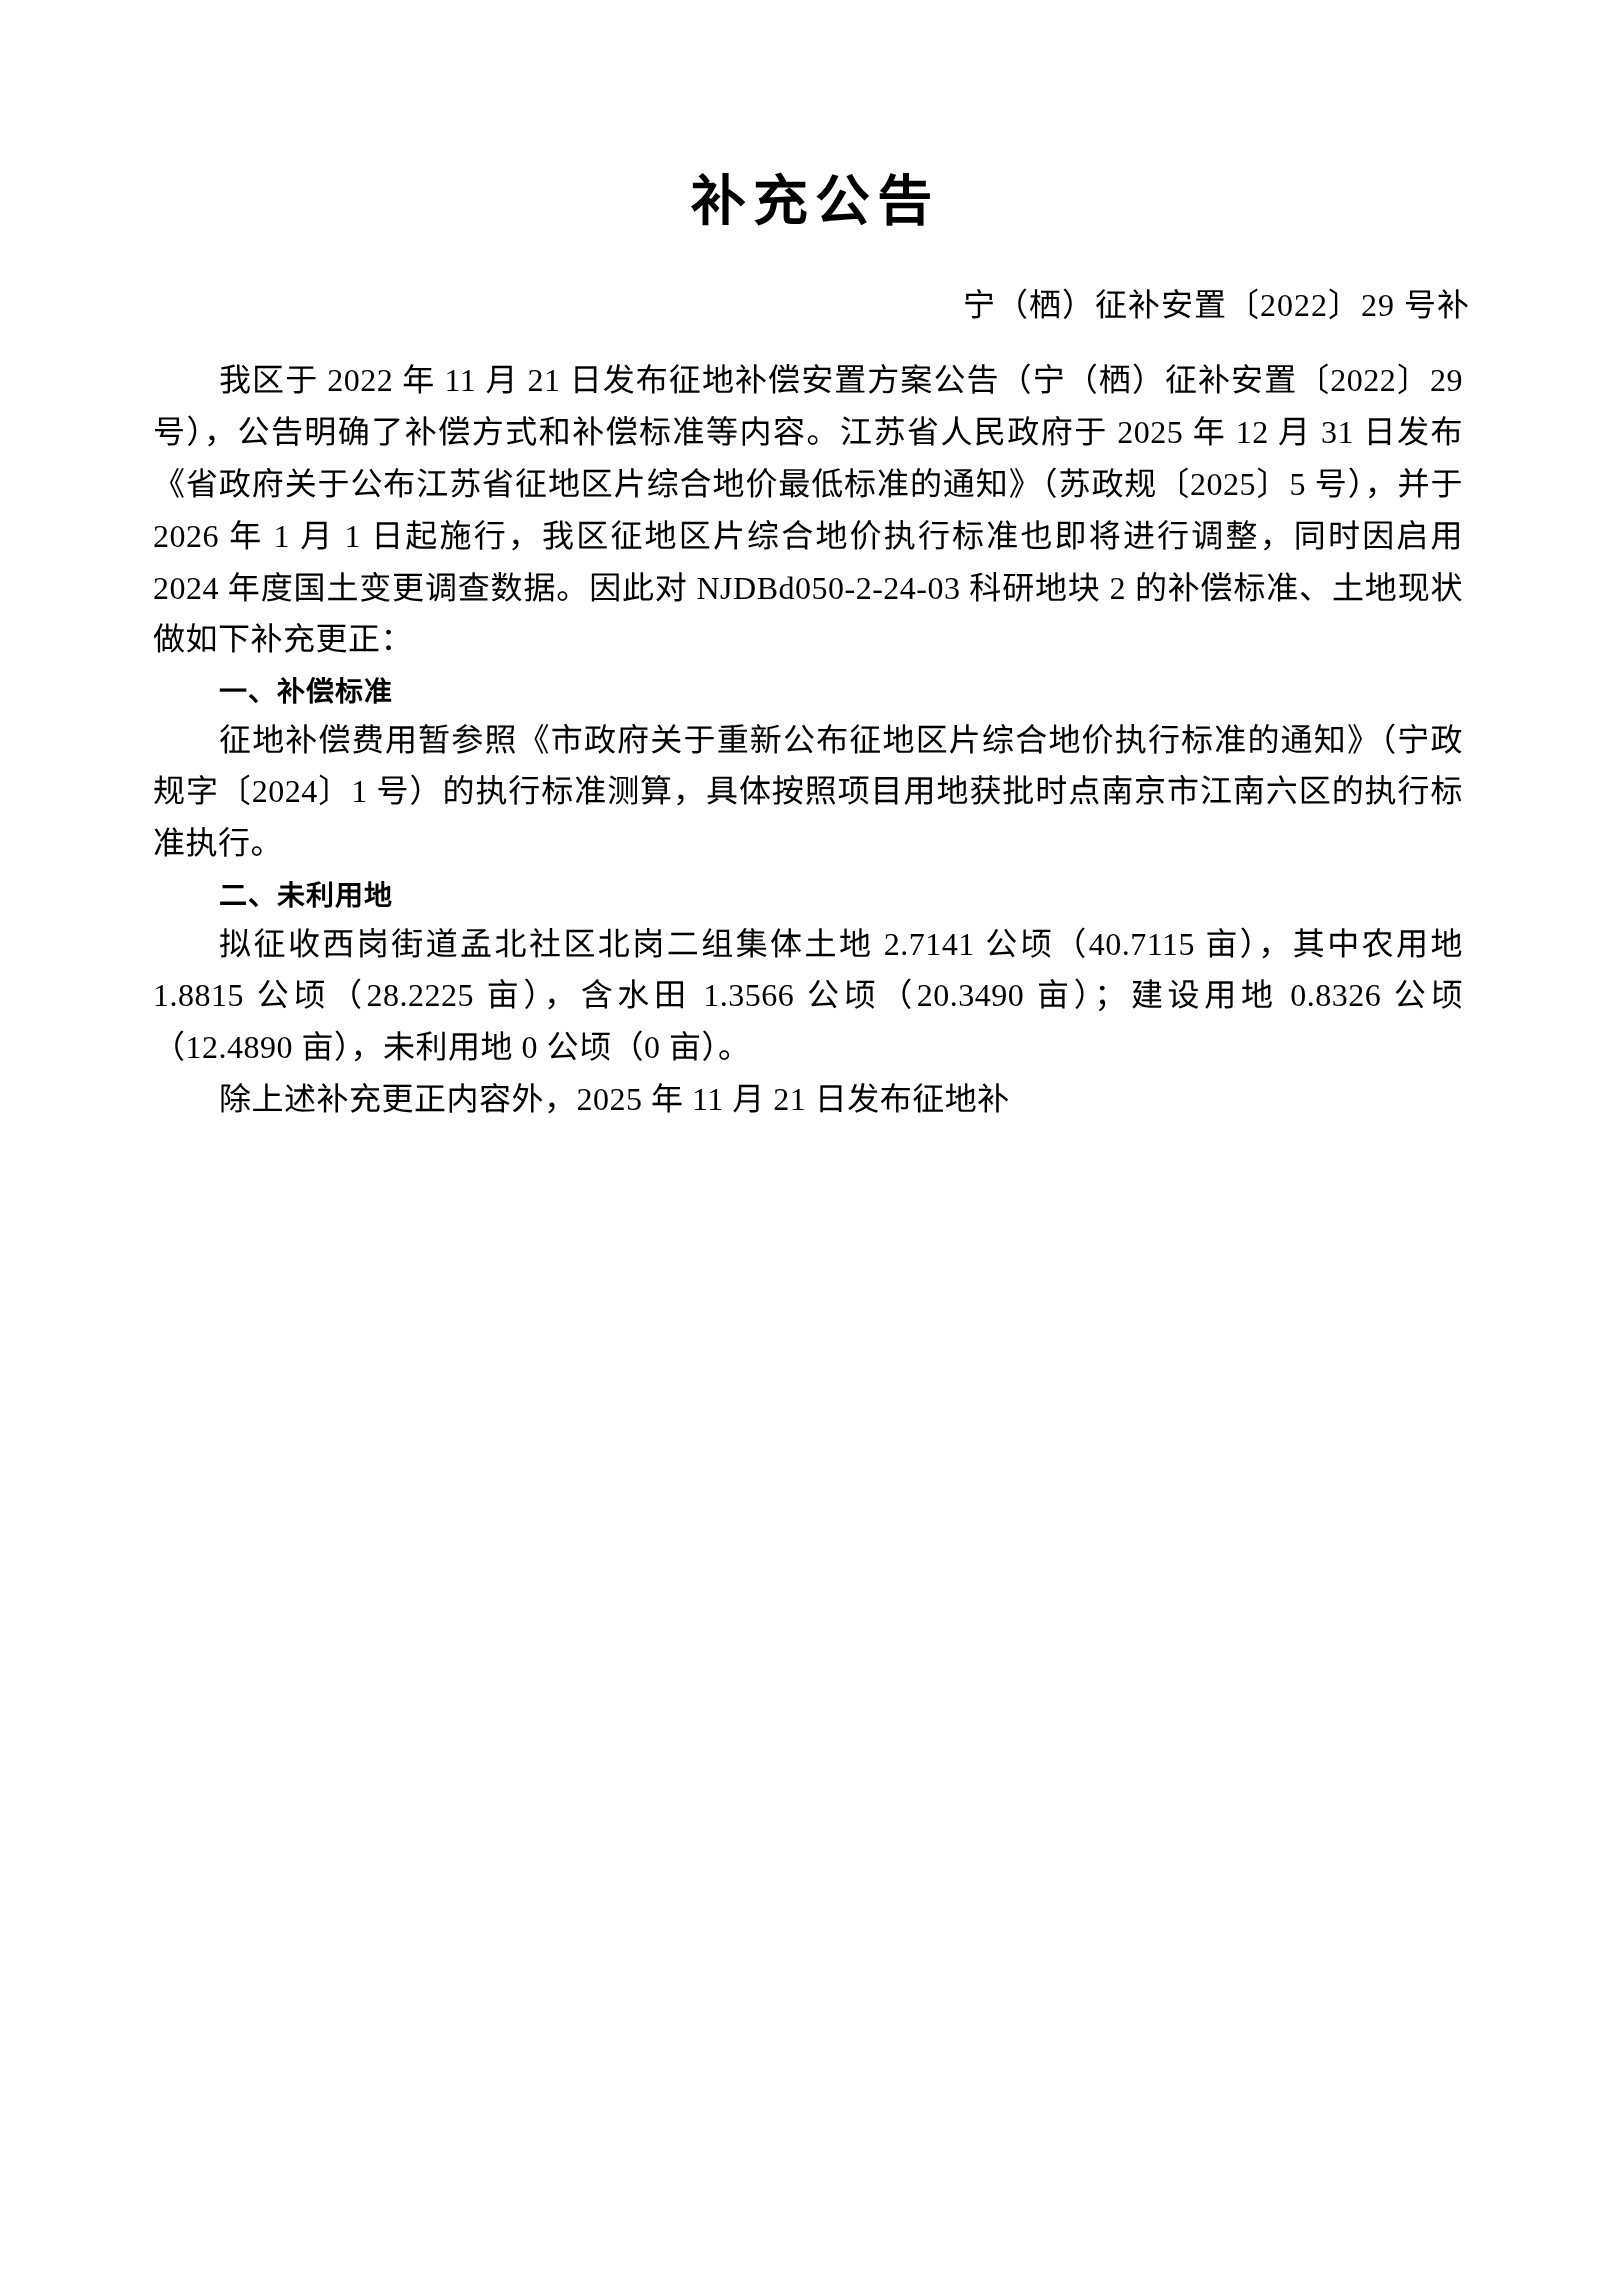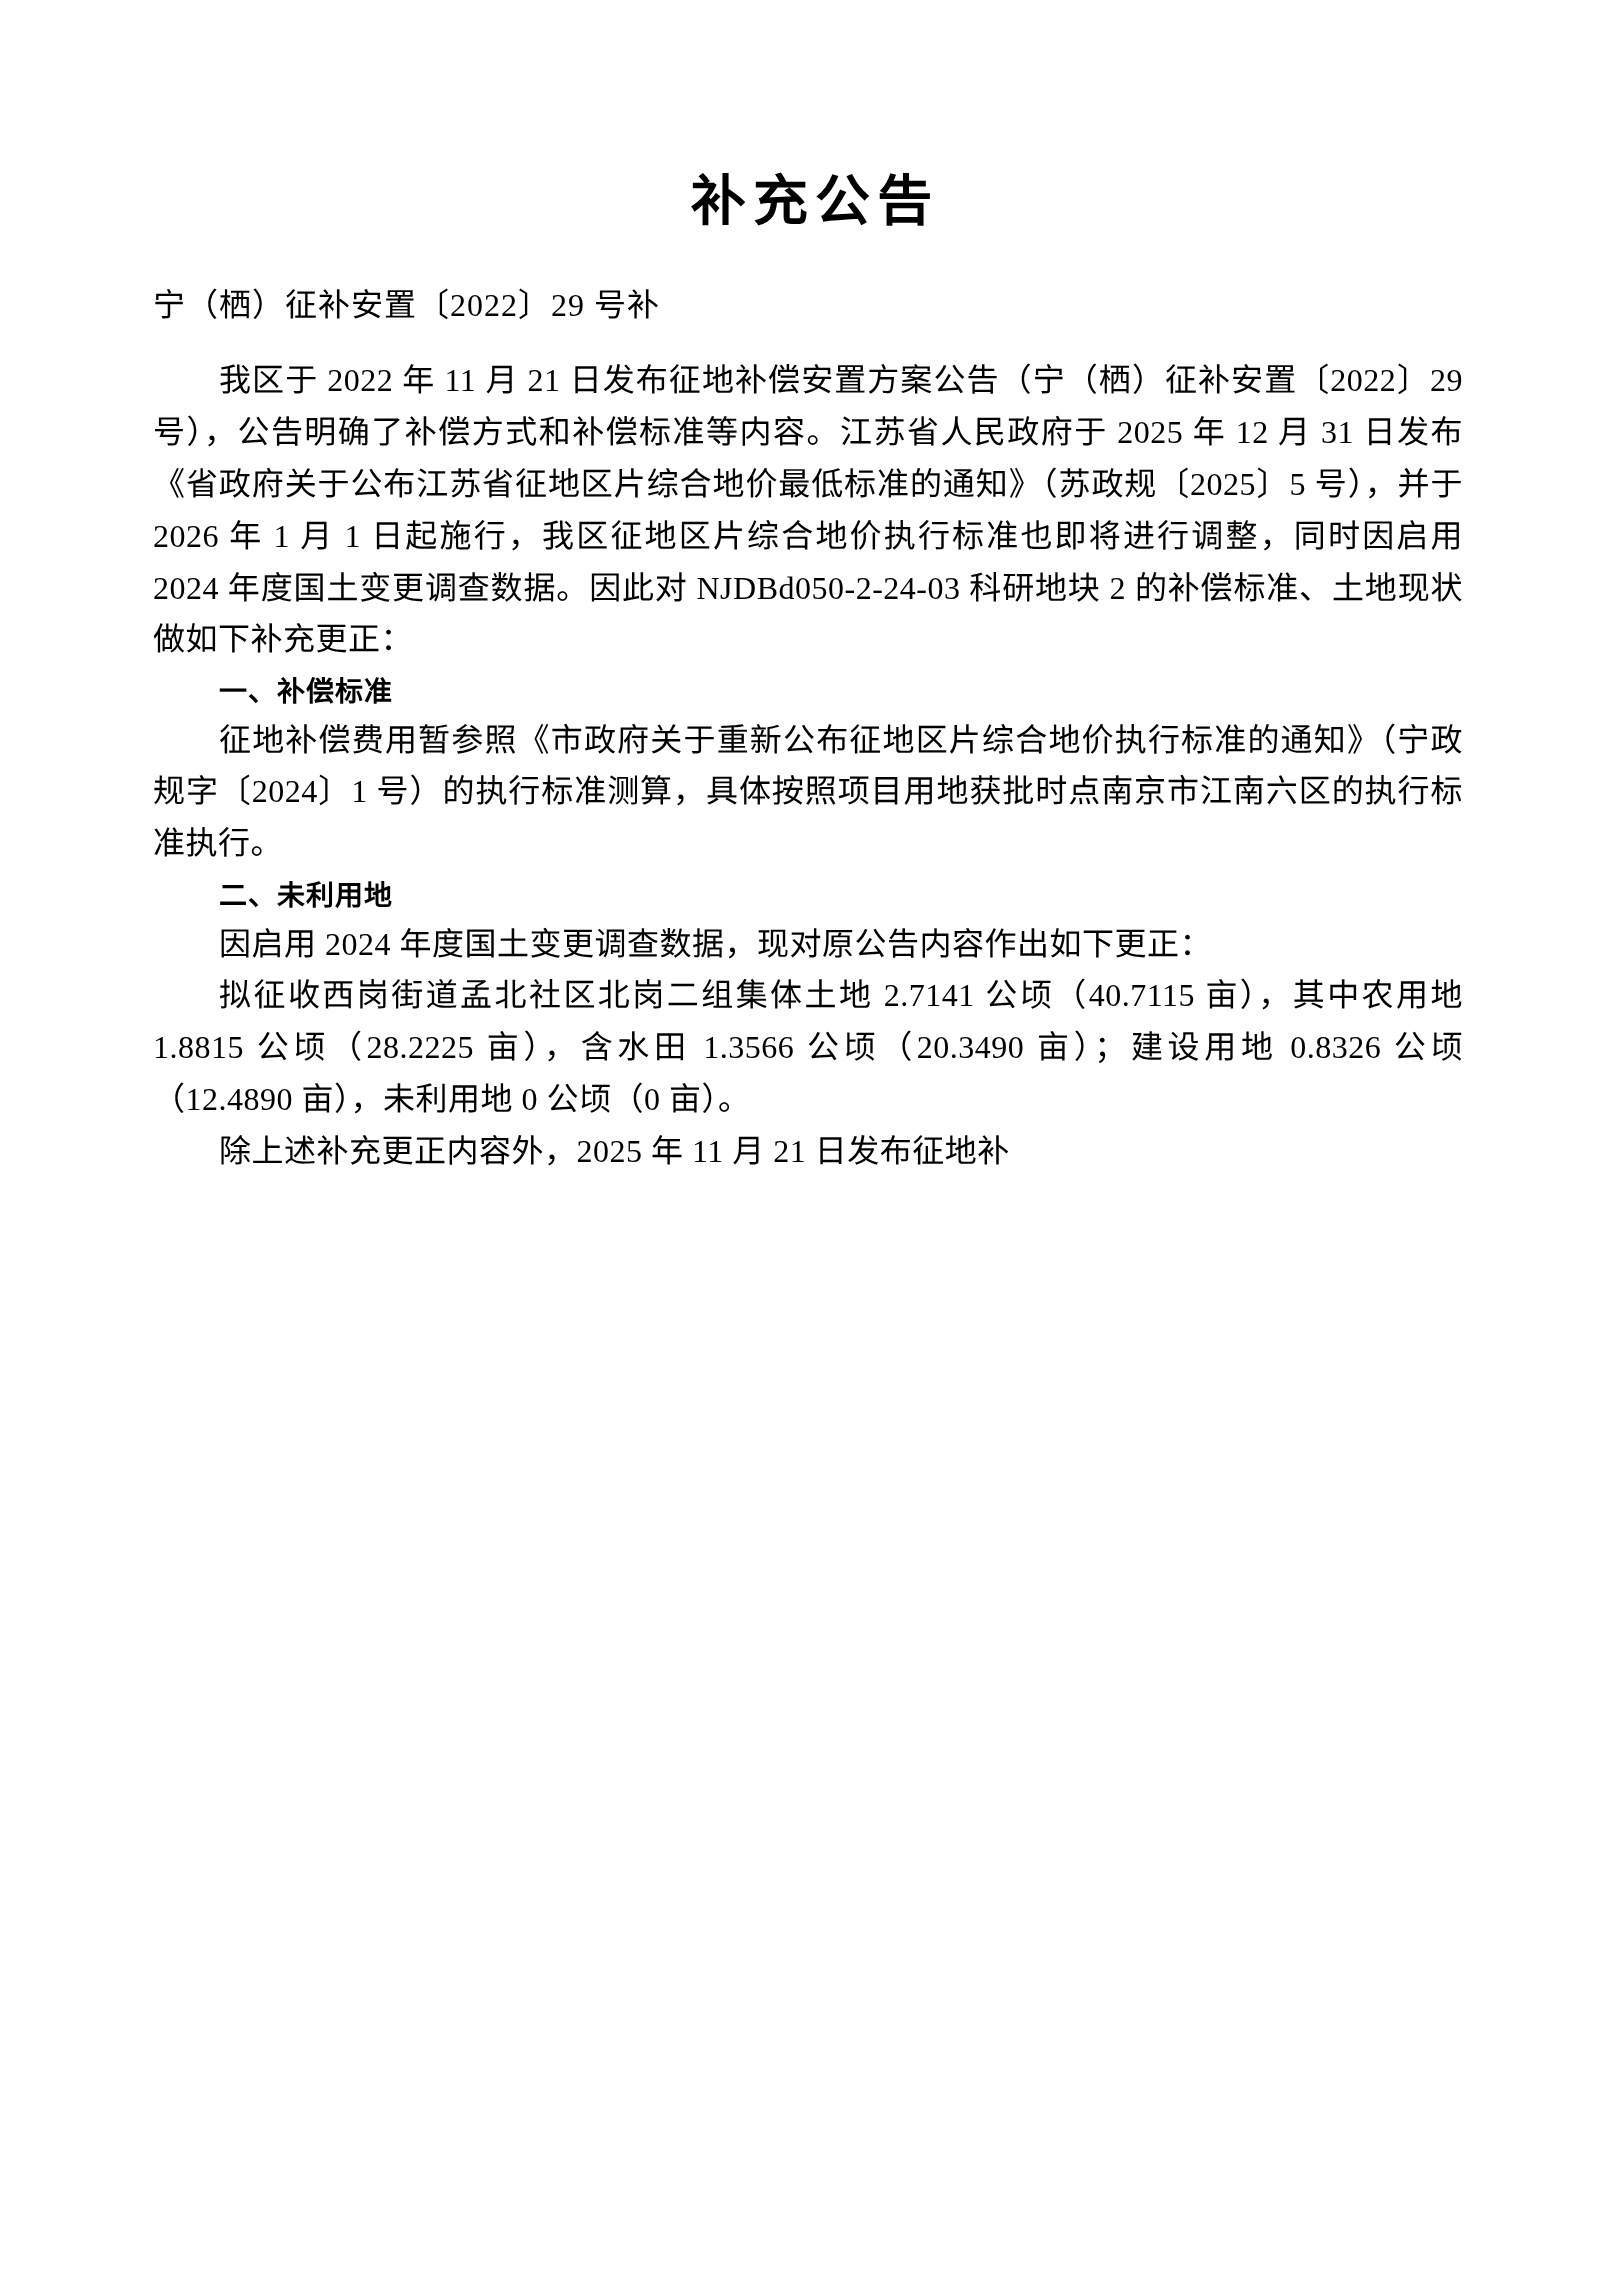--- a/index.html
+++ b/index.html
@@ -26,21 +26,21 @@
     text-align: center;
     font-family: "Liberation Serif", "DejaVu Serif", serif;
     font-weight: bold;
     font-size: 55px;
     letter-spacing: 7.2px;
     line-height: 1.2;
     margin: 0 0 49px 0;
     text-indent: 7.2px;
   }
   .doc-number {
-    text-align: left;
+    text-align: right;
     font-size: 32px;
     line-height: 1.35;
     letter-spacing: 1px;
     margin: 8px 0 28px 0;
   }
   p.body-text {
     font-size: 32px;
     line-height: 1.62;
     margin: 0 7px 0 0;
     text-align: justify;
@@ -73,20 +73,19 @@
   <div class="spacer-sm"></div>
 
   <h2 class="section-heading">一、补偿标准</h2>
 
   <p class="body-text">征地补偿费用暂参照《市政府关于重新公布征地区片综合地价执行标准的通知》（宁政规字〔2024〕1 号）的执行标准测算，具体按照项目用地获批时点南京市江南六区的执行标准执行。</p>
 
   <div class="spacer-sm"></div>
 
   <h2 class="section-heading">二、未利用地</h2>
 
-  <p class="body-text">因启用 2024 年度国土变更调查数据，现对原公告内容作出如下更正：</p>
 
   <p class="body-text">拟征收西岗街道孟北社区北岗二组集体土地 2.7141 公顷（40.7115 亩），其中农用地 1.8815 公顷（28.2225 亩），含水田 1.3566 公顷（20.3490 亩）；建设用地 0.8326 公顷（12.4890 亩），未利用地 0 公顷（0 亩）。</p>
 
   <p class="body-text">除上述补充更正内容外，2025 年 11 月 21 日发布征地补</p>
 
 </div>
 
 
 </body></html>

